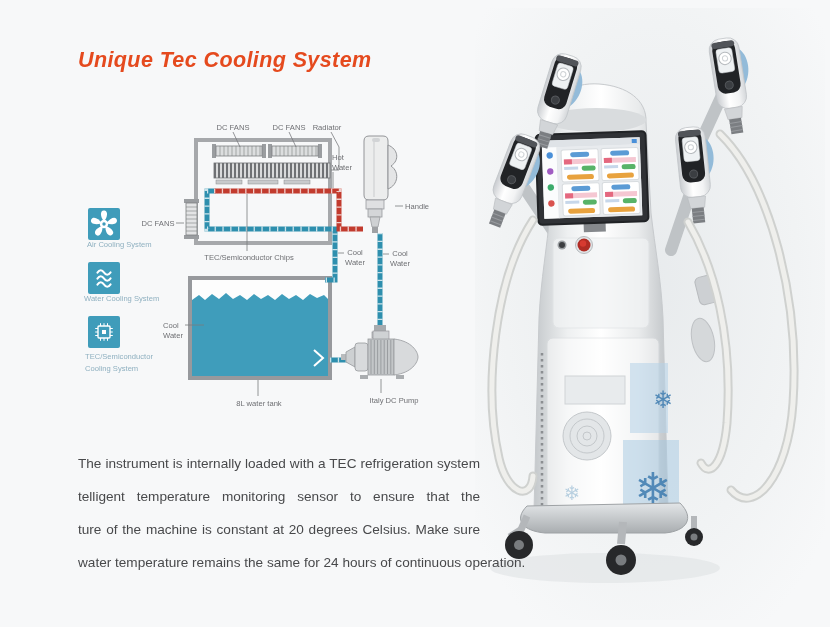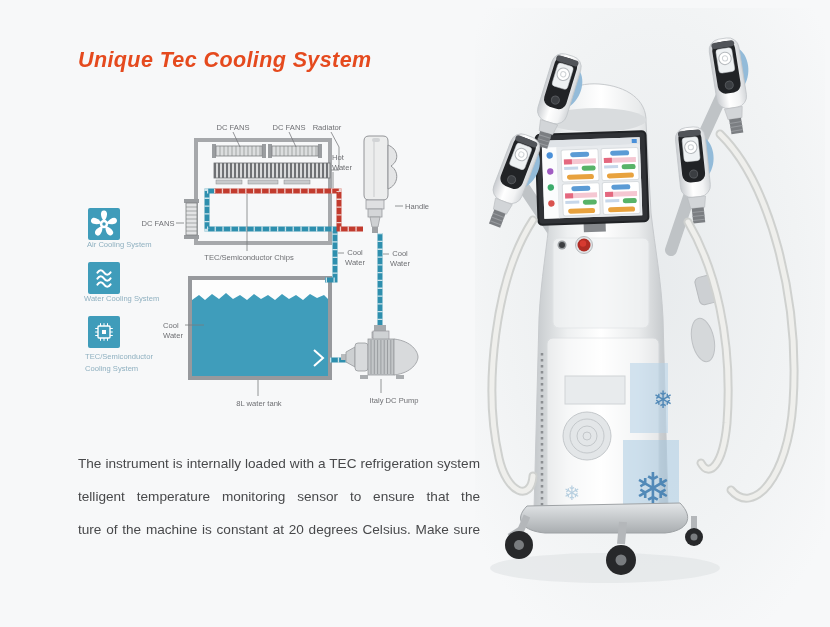--- a/index.html
+++ b/index.html
@@ -338,15 +338,16 @@
       <path d="M245,126 C295,175 325,290 318,395 C313,470 278,508 256,482" stroke="#efefec" stroke-width="5"></path>
       <path d="M213,214 C240,260 258,330 252,415 C248,458 234,470 226,455" stroke="#cfd1cf" stroke-width="9"></path>
       <path d="M213,214 C240,260 258,330 252,415 C248,458 234,470 226,455" stroke="#efefec" stroke-width="5"></path>
     </g>
   </svg>
 
   <div class="para">
     <div class="pline just">The instrument is internally loaded with a TEC refrigeration system and an in-</div>
     <div class="pline just">telligent temperature monitoring sensor to ensure that the operating tempera-</div>
     <div class="pline just">ture of the machine is constant at 20 degrees Celsius. Make sure that the</div>
+    <div class="pline">water temperature remains the same for 24 hours of continuous operation.</div>
   </div>
 
 </div>
 
 </body></html>

